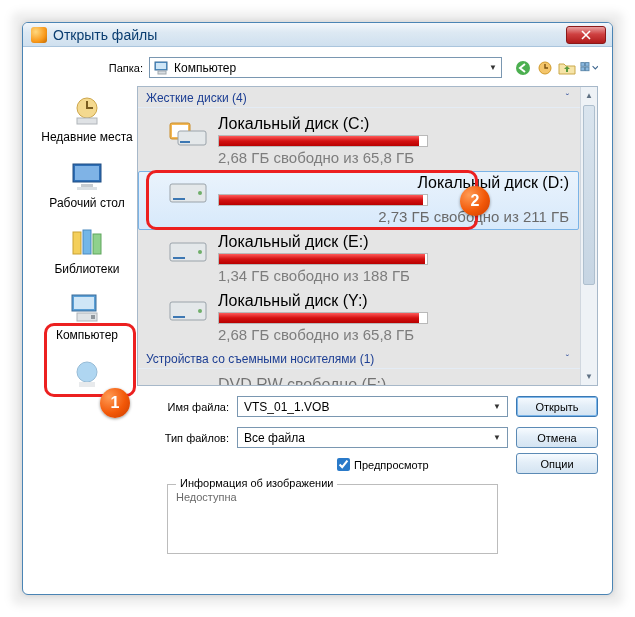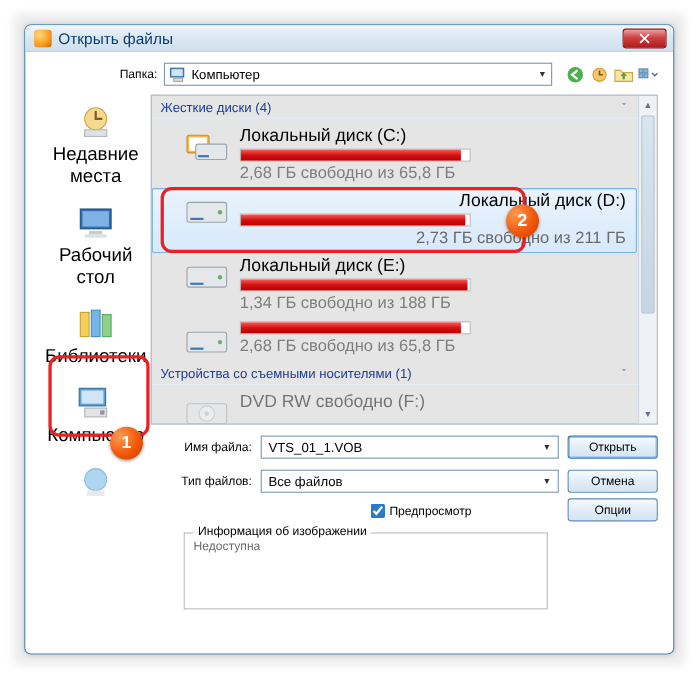--- a/index.html
+++ b/index.html
@@ -13,21 +13,21 @@
 .close-btn svg { width: 10px; height: 10px; }
 .body { padding: 10px 14px 24px 14px; position: relative; height: calc(100% - 28px); }
 .folder-row { display: flex; align-items: center; margin-left: 66px; margin-bottom: 8px; font-size: 11px; gap: 6px; }
 .folder-label { width: 40px; text-align: right; color: #000; }
 .folder-combo { flex: 1; height: 21px; border: 1px solid #7a97b1; background: #fff; display: flex; align-items: center; padding: 0 4px; gap: 4px; font-size: 12px; }
 .folder-combo .comp-icon { width: 16px; height: 14px; }
 .folder-combo .drop { margin-left: auto; color: #333; font-size: 8px; }
 .nav-icons { display: flex; gap: 4px; margin-left: 6px; }
 .nav-icons span { width: 18px; height: 18px; display: flex; align-items: center; justify-content: center; }
 .main-row { display: flex; gap: 0; height: 300px; }
-.places { width: 100px; padding: 4px 0; display: flex; flex-direction: column; gap: 8px; align-items: center; font-size: 17px; color: #000; }
+.places { width: 100px; padding: 4px 0; display: flex; flex-direction: column; gap: 8px; align-items: center; font-size: 12px; color: #000; }
 .place { width: 92px; text-align: center; padding: 4px 0; border-radius: 3px; cursor: default; }
 .place-icon { width: 40px; height: 34px; margin: 0 auto 2px; position: relative; }
 .listing { flex: 1; border: 1px solid #a7b8c9; background: #e5e5e5; position: relative; overflow: hidden; }
 .scrollbar { position: absolute; right: 0; top: 0; bottom: 0; width: 17px; background: #eef2f6; border-left: 1px solid #d0d7df; }
 .scrollbar .thumb { position: absolute; left: 2px; right: 2px; top: 18px; height: 180px; background: linear-gradient(#d9e4ee,#c6d5e3); border: 1px solid #aebfce; border-radius: 2px; }
 .scrollbar .arrow { position: absolute; left: 0; right: 0; height: 17px; display: flex; align-items: center; justify-content: center; color: #5f7184; font-size: 8px; }
 .scrollbar .up { top: 0; } .scrollbar .down { bottom: 0; }
 .group-header { display: flex; align-items: center; padding: 4px 8px 2px 8px; font-size: 12px; color: #1c3e93; border-bottom: 1px solid #e4ecf5; margin-bottom: 4px; }
 .group-header .chev { margin-left: auto; margin-right: 20px; color: #1c3e93; font-size: 10px; }
 .drive { display: flex; align-items: flex-start; gap: 10px; padding: 3px 10px 5px 30px; font-size: 12px; margin-right: 18px; }
@@ -221,20 +221,21 @@
           </div>
         </div>
 
         <div class="drive">
           <svg class="drive-icon hdd-svg" viewBox="0 0 40 30">
               <rect class="case" x="2" y="8" width="36" height="18" rx="2"></rect>
               <rect class="bar" x="5" y="22" width="12" height="2"></rect>
               <circle cx="32" cy="17" r="2" fill="#6fae6a"></circle>
             </svg>
           <div class="drive-body">
+            <div class="drive-name">Локальный диск (Y:)</div>
             <div class="usage-bar">
                 <div class="usage-fill" style="width:96%"></div>
               </div>
             <div class="drive-free">2,68 ГБ свободно из 65,8 ГБ</div>
           </div>
         </div>
 
         <div class="group-header">
           <span>Устройства со съемными носителями (1)</span>
           <span class="chev">ˇ</span>
@@ -264,21 +265,21 @@
       <div class="combo">
         <span>VTS_01_1.VOB</span>
         <span class="drop">▼</span>
       </div>
       <div class="btn default">Открыть</div>
     </div>
 
     <div class="form-row">
       <span class="lbl">Тип файлов:</span>
       <div class="combo">
-        <span>Все файлов</span>
+        <span>Все файла</span>
         <span class="drop">▼</span>
       </div>
       <div class="btn">Отмена</div>
     </div>
 
     <div class="check-row">
       <input type="checkbox" checked="" style="">
       <span>Предпросмотр</span>
     </div>
     <div class="options-btn-row">

